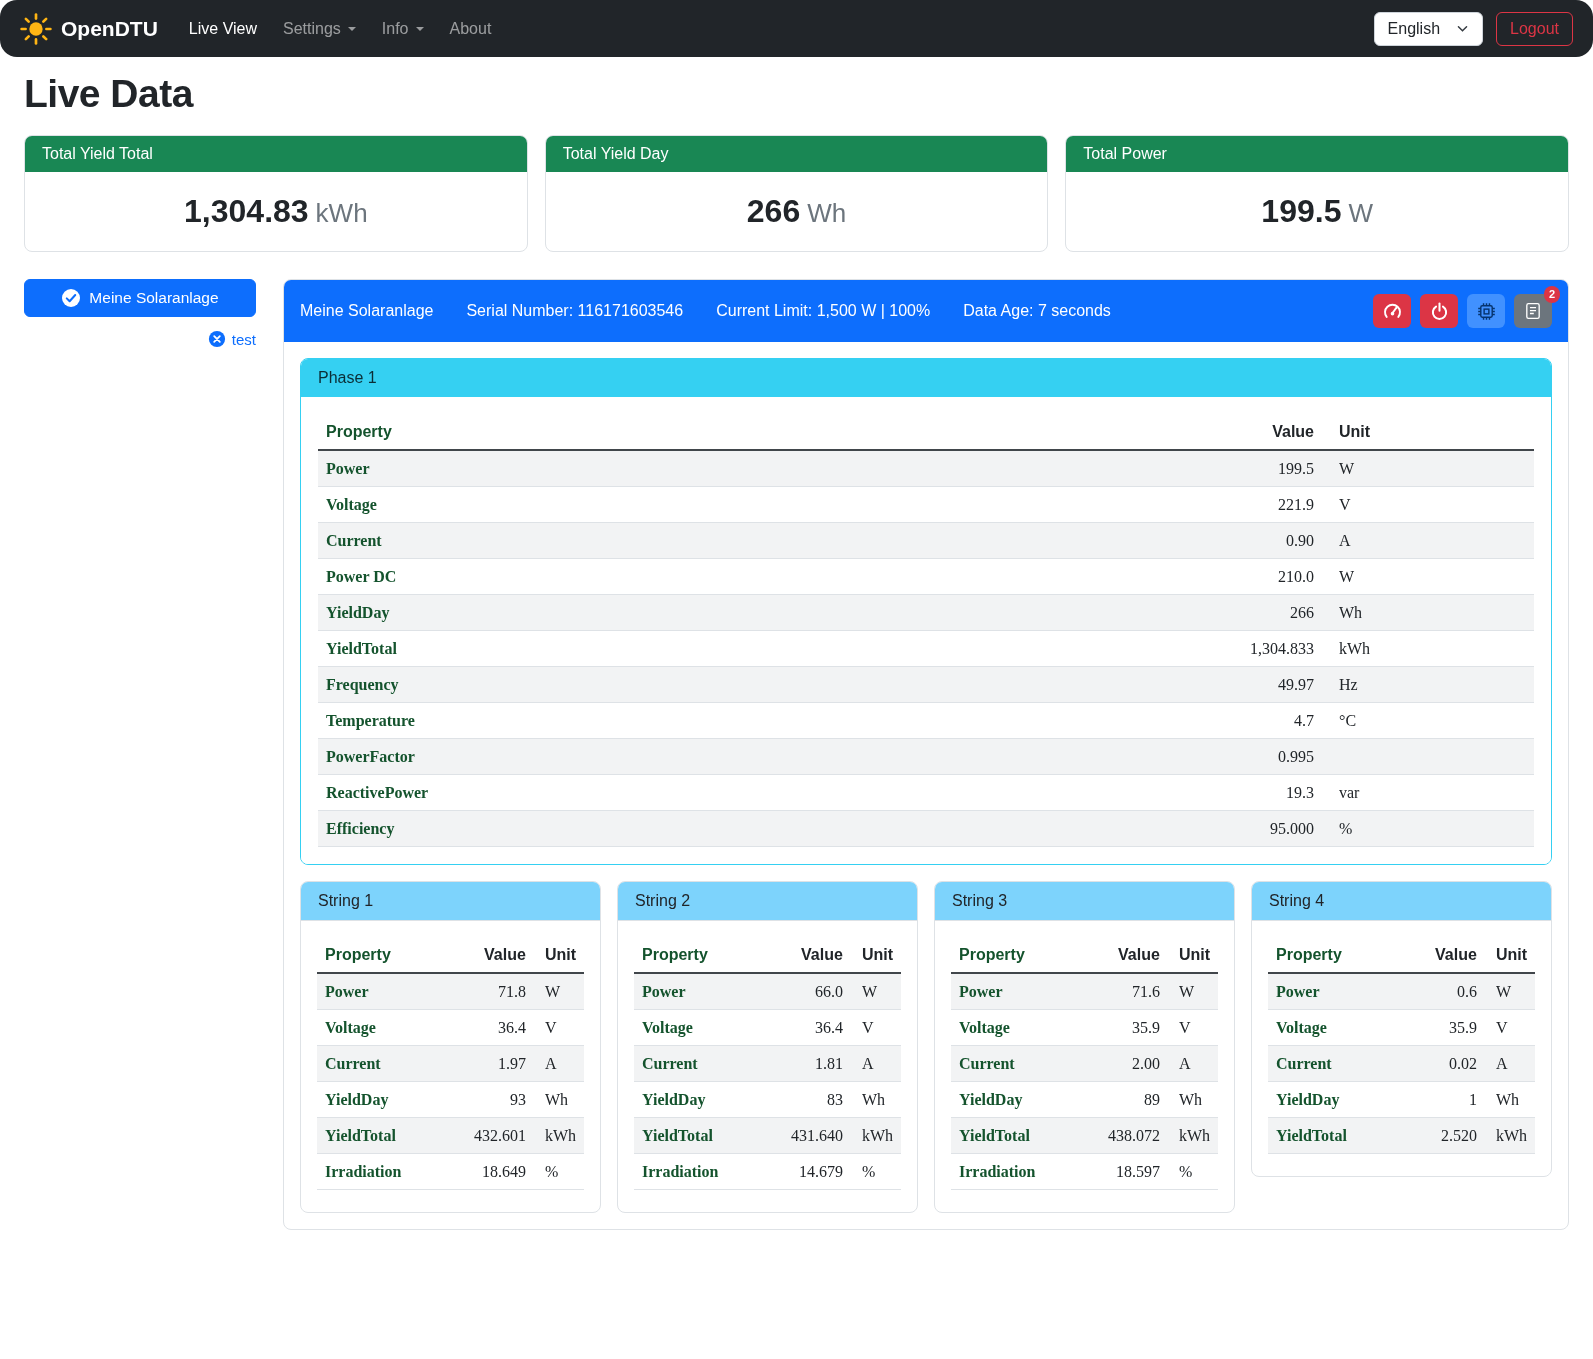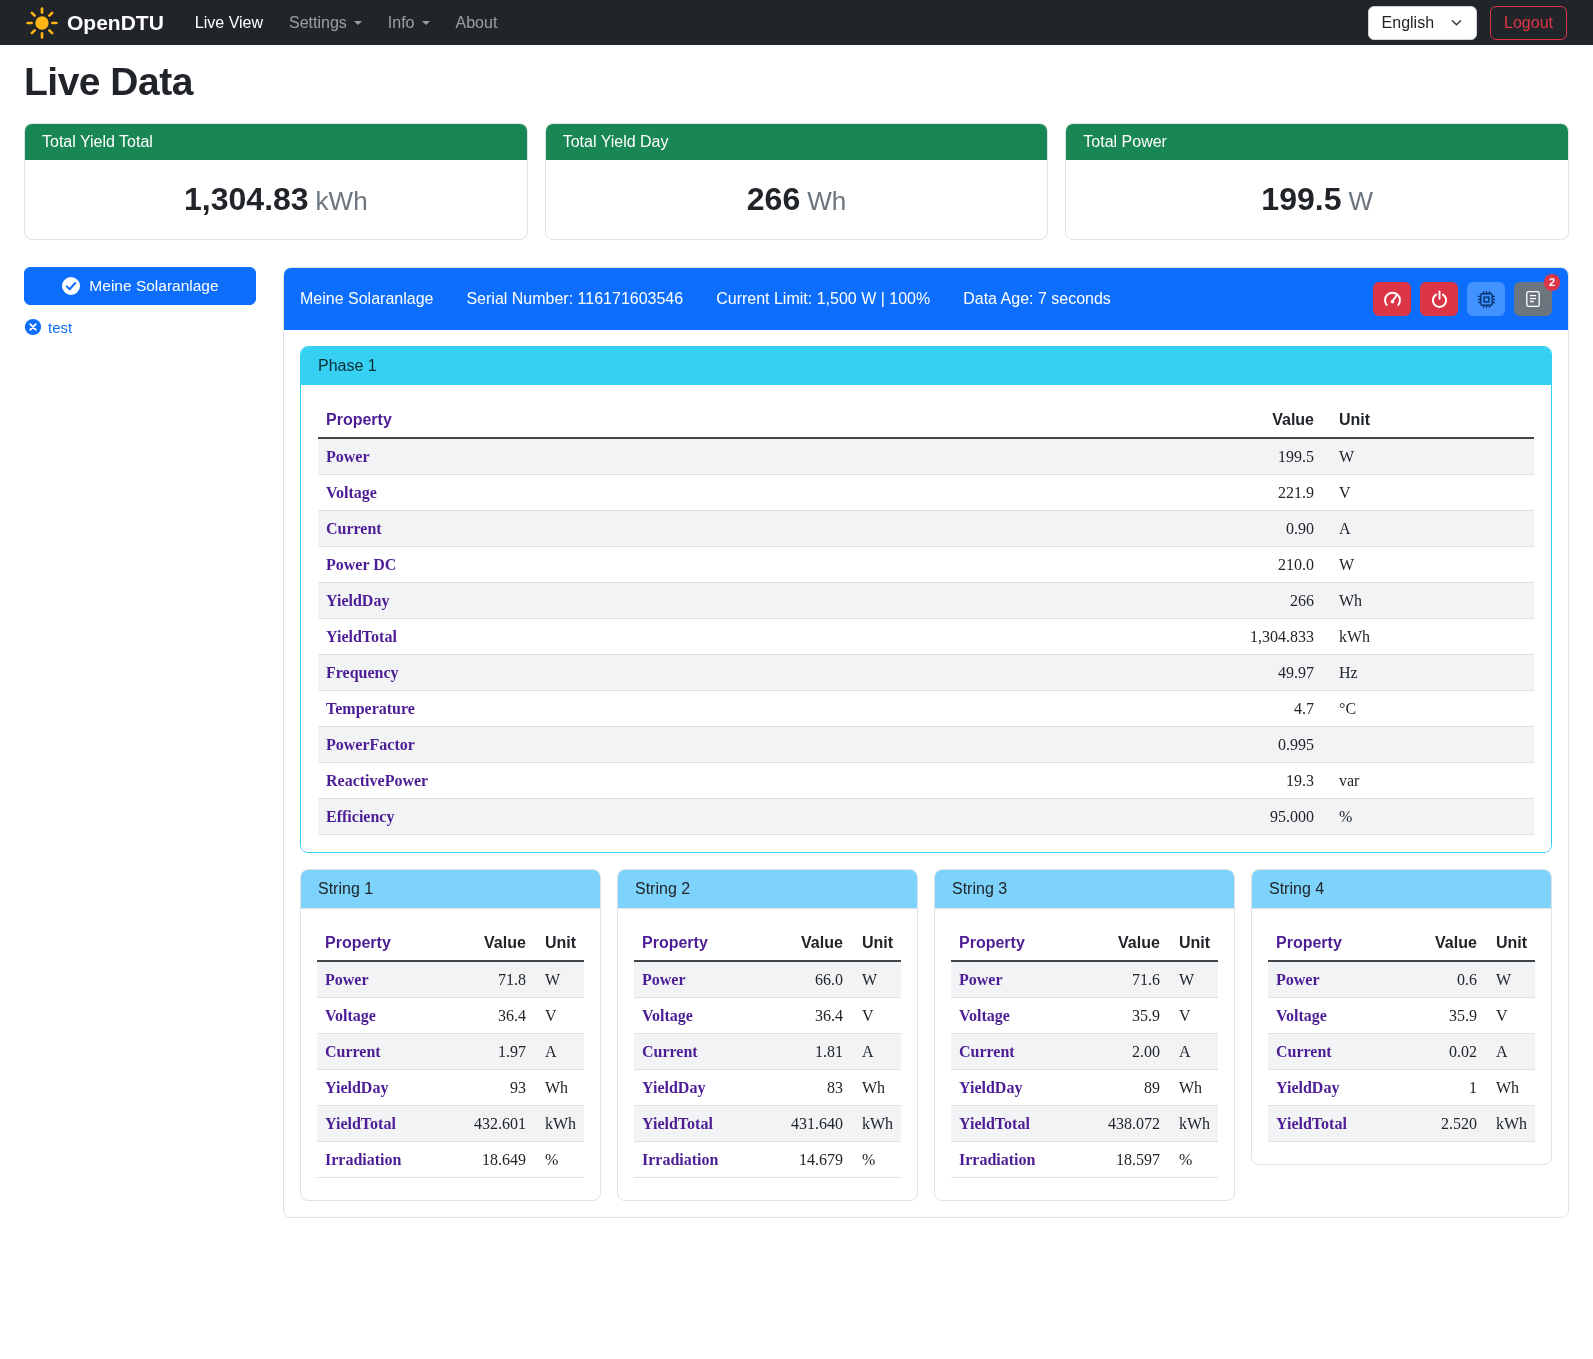--- a/index.html
+++ b/index.html
@@ -8,24 +8,25 @@
     font-family: "Liberation Sans", sans-serif;
     color: #212529;
     width: 1593px;
     font-size: 16px;
   }
   button { font-family: inherit; cursor: pointer; }
 
   
   .navbar {
     background: #212529;
-    height: 45px;
-    display: flex;
-    align-items: center;
-    padding: 0 26px;
+    height: 57px;
+    display: flex;
+    align-items: center;
+    padding: 0 20px;
+    border-radius: 17px;
   }
   .brand { display: flex; align-items: center; gap: 9px; cursor: pointer; margin-right: 18px; }
   .brand-text { color: #fff; font-size: 21px; font-weight: 600; }
   .nav-links { display: flex; align-items: center; }
   .nav-link {
     color: rgba(255,255,255,.55);
     font-size: 16px;
     padding: 8px 13px;
     cursor: pointer;
     display: flex;
@@ -92,21 +93,21 @@
     font-size: 15.5px;
     display: flex;
     align-items: center;
     justify-content: center;
     gap: 8px;
   }
   .inv-alt {
     margin-top: 13px;
     display: flex;
     align-items: center;
-    justify-content: flex-start;
+    justify-content: flex-end;
     gap: 6px;
     color: #0d6efd;
     font-size: 15px;
     cursor: pointer;
   }
 
   
   .panel { flex: 1; }
   .panel-header {
     background: #0d6efd;
@@ -155,21 +156,21 @@
   .data-table { width: 100%; border-collapse: collapse; font-size: 16px; }
   .data-table th, .data-table td {
     padding: 8.5px 8px;
     border-bottom: 1px solid #dee2e6;
     text-align: left;
     vertical-align: middle;
   }
   .data-table thead th { font-weight: 700; }
   .data-table tbody { border-top: 2px solid #41464b; font-family: Liberation Serif, serif; }
   .data-table tbody tr:nth-child(odd) { background: #f2f3f4; }
-  .cell-prop { font-weight: 700; color: #4c1d95; }
+  .cell-prop { font-weight: 700; color: #14532d; }
   .cell-val { text-align: right !important; font-weight: 400; }
   .phase-table .cell-unit { width: 212px; padding-left: 17px; }
   .string-table .cell-unit { width: 50px; padding-left: 11px; }
 
   
   .strings-row { display: flex; gap: 16px; align-items: flex-start; }
   .string-card { flex: 1; border: 1px solid #dee2e6; border-radius: 8px; overflow: hidden; background: #fff; }
   .string-header { padding: 10px 17px; border-bottom: 1px solid #dee2e6; font-size: 16px; background: #7dd3fc; }
   .string-body { padding: 16px 16px 22px 16px; }
 </style>

